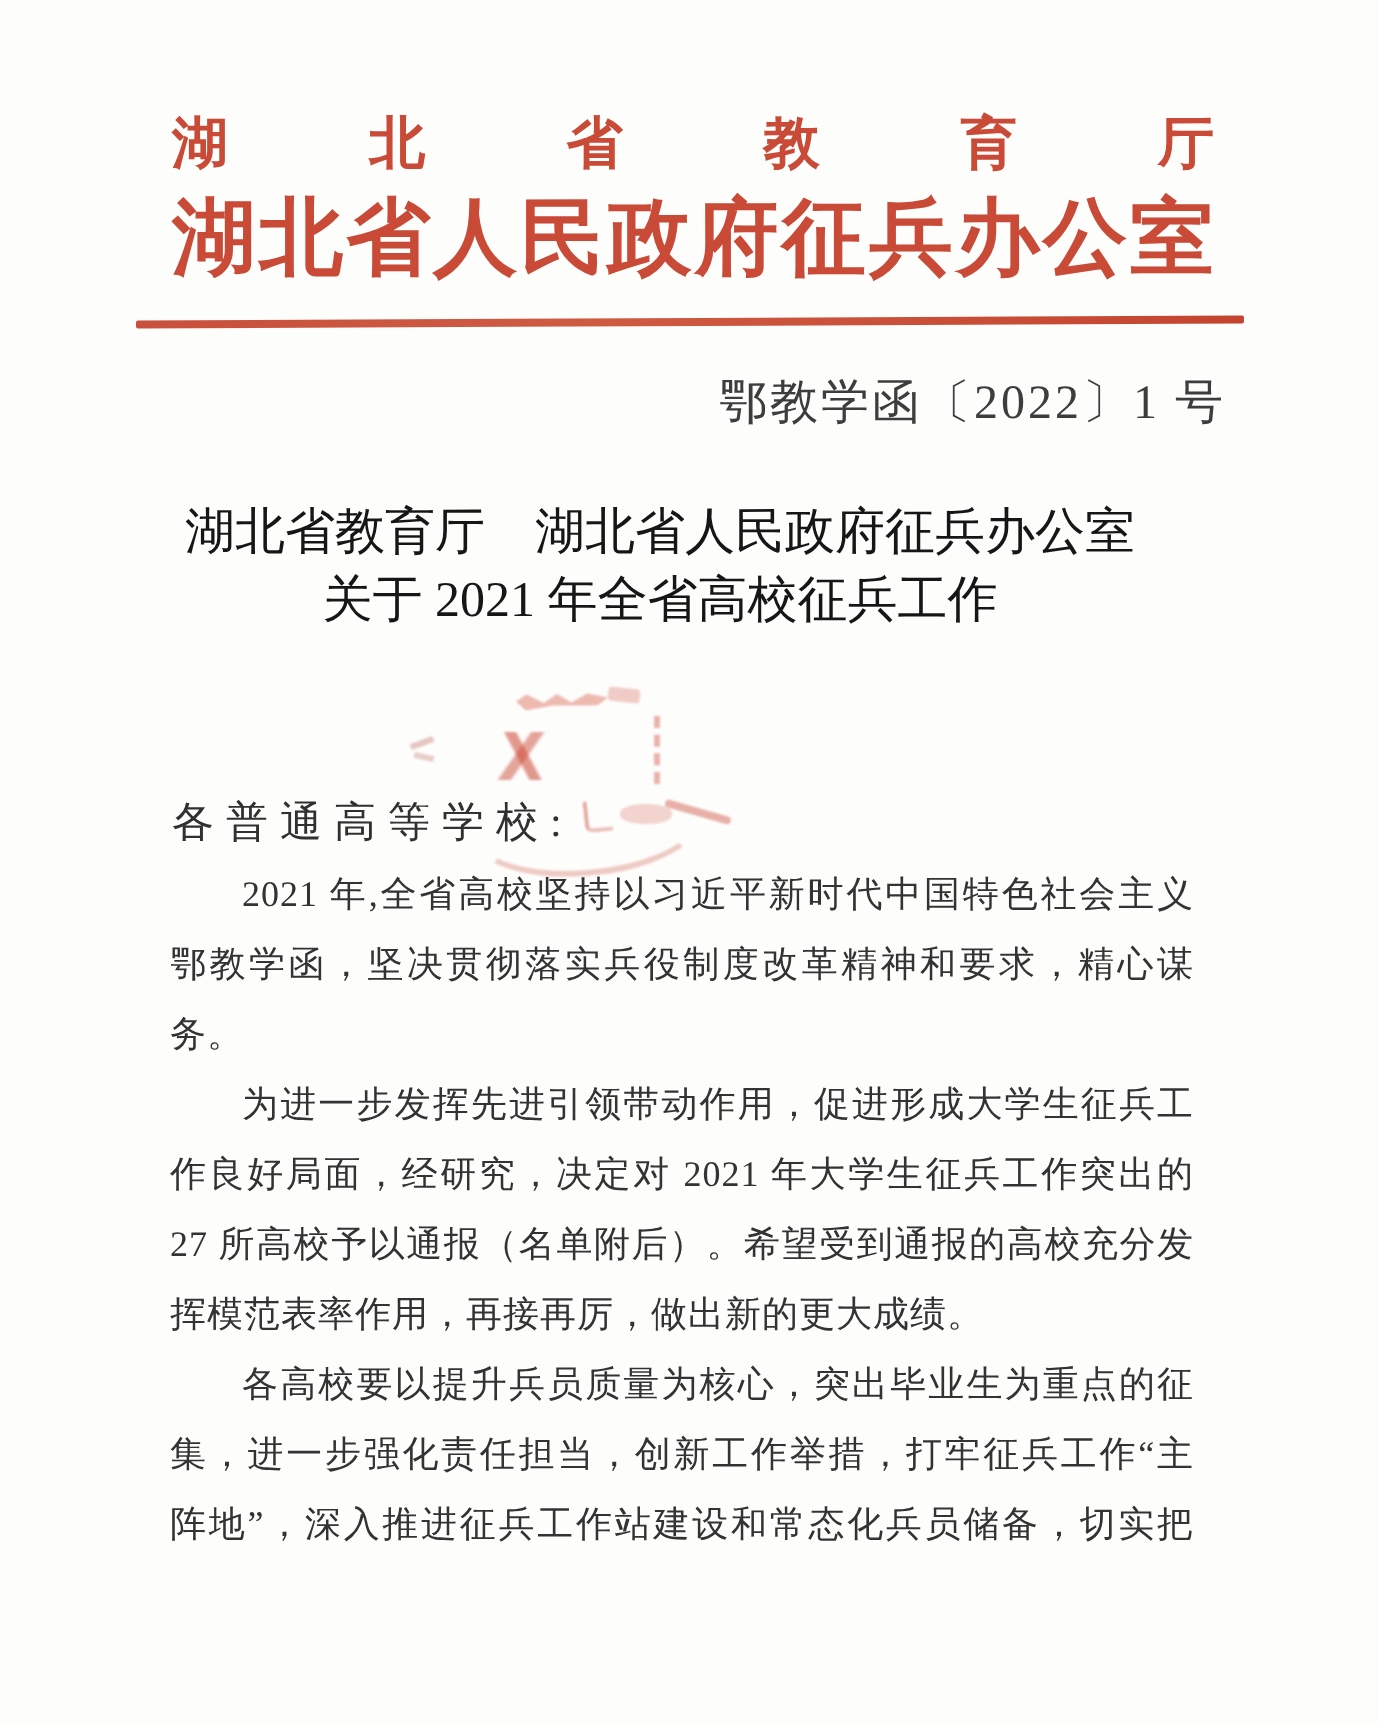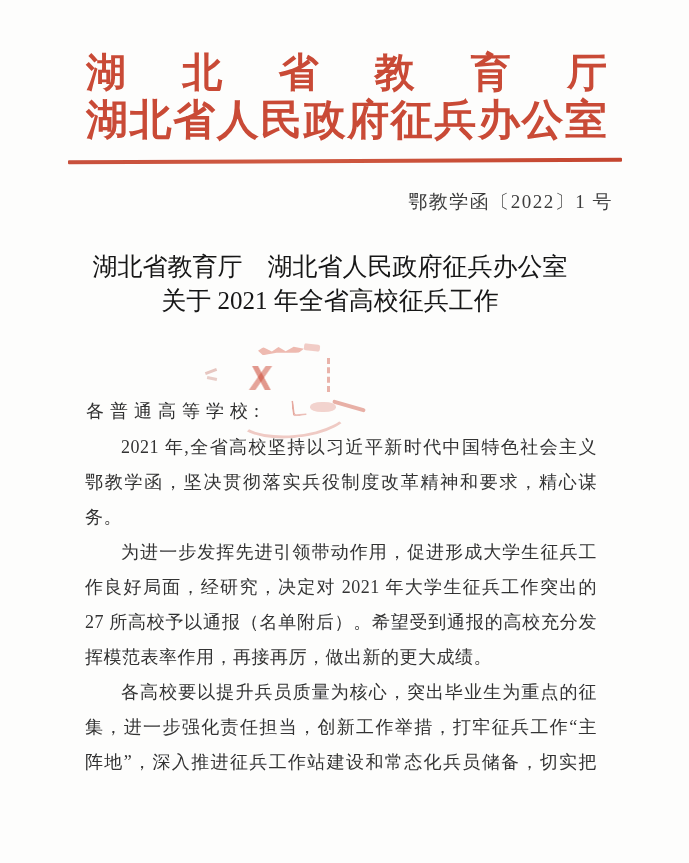--- a/index.html
+++ b/index.html
@@ -20,36 +20,36 @@
   .agency-line {
     position: absolute;
     left: 86px; width: 521px;
     color: #c94a36;
     font-weight: 700;
     text-align: justify;
     text-align-last: justify;
     text-justify: distribute;
     white-space: nowrap;
   }
-  .agency-line-1 { top: 51px; font-size: 40px; line-height: 44px; }
+  .agency-line-1 { top: 51px; font-size: 28px; line-height: 44px; }
   .agency-line-2 { top: 97px; font-size: 42px; line-height: 46px; }
 
   .red-rule {
     position: absolute;
     left: 68px; top: 159px;
     width: 554px; height: 4px;
     background: linear-gradient(to right, #c8503c 0%, #cf5a42 40%, #c4452f 100%);
     transform: rotate(-0.25deg);
     border-radius: 1px;
   }
 
   .doc-number {
     position: absolute;
     top: 189px; right: 76px;
-    font-size: 19px; line-height: 26px;
+    font-size: 24px; line-height: 26px;
     color: #3d3d3d;
     letter-spacing: 1.5px;
   }
 
   
   .title-block {
     position: absolute;
     left: 75px; top: 250px; width: 510px;
     text-align: center;
     color: #161616;
@@ -85,21 +85,21 @@
   .sf-diag { left: 132px; top: 60px; width: 34px; height: 4px; background: rgba(203,68,48,.42); border-radius: 2px; transform: rotate(16deg); }
   .sf-arc { left: 35px; top: 44px; width: 116px; height: 50px;
     border: 3px solid transparent;
     border-bottom-color: rgba(208,85,65,.3);
     border-radius: 50%; transform: rotate(-5deg); }
 
   
   .salutation {
     position: absolute;
     left: 86px; top: 396px;
-    font-size: 18px; line-height: 30px;
+    font-size: 21px; line-height: 30px;
     letter-spacing: 6px;
     color: #303030;
     white-space: nowrap;
   }
   .body-text {
     position: absolute;
     left: 85px; top: 430px; width: 512px;
     color: #333;
   }
   .bline {

